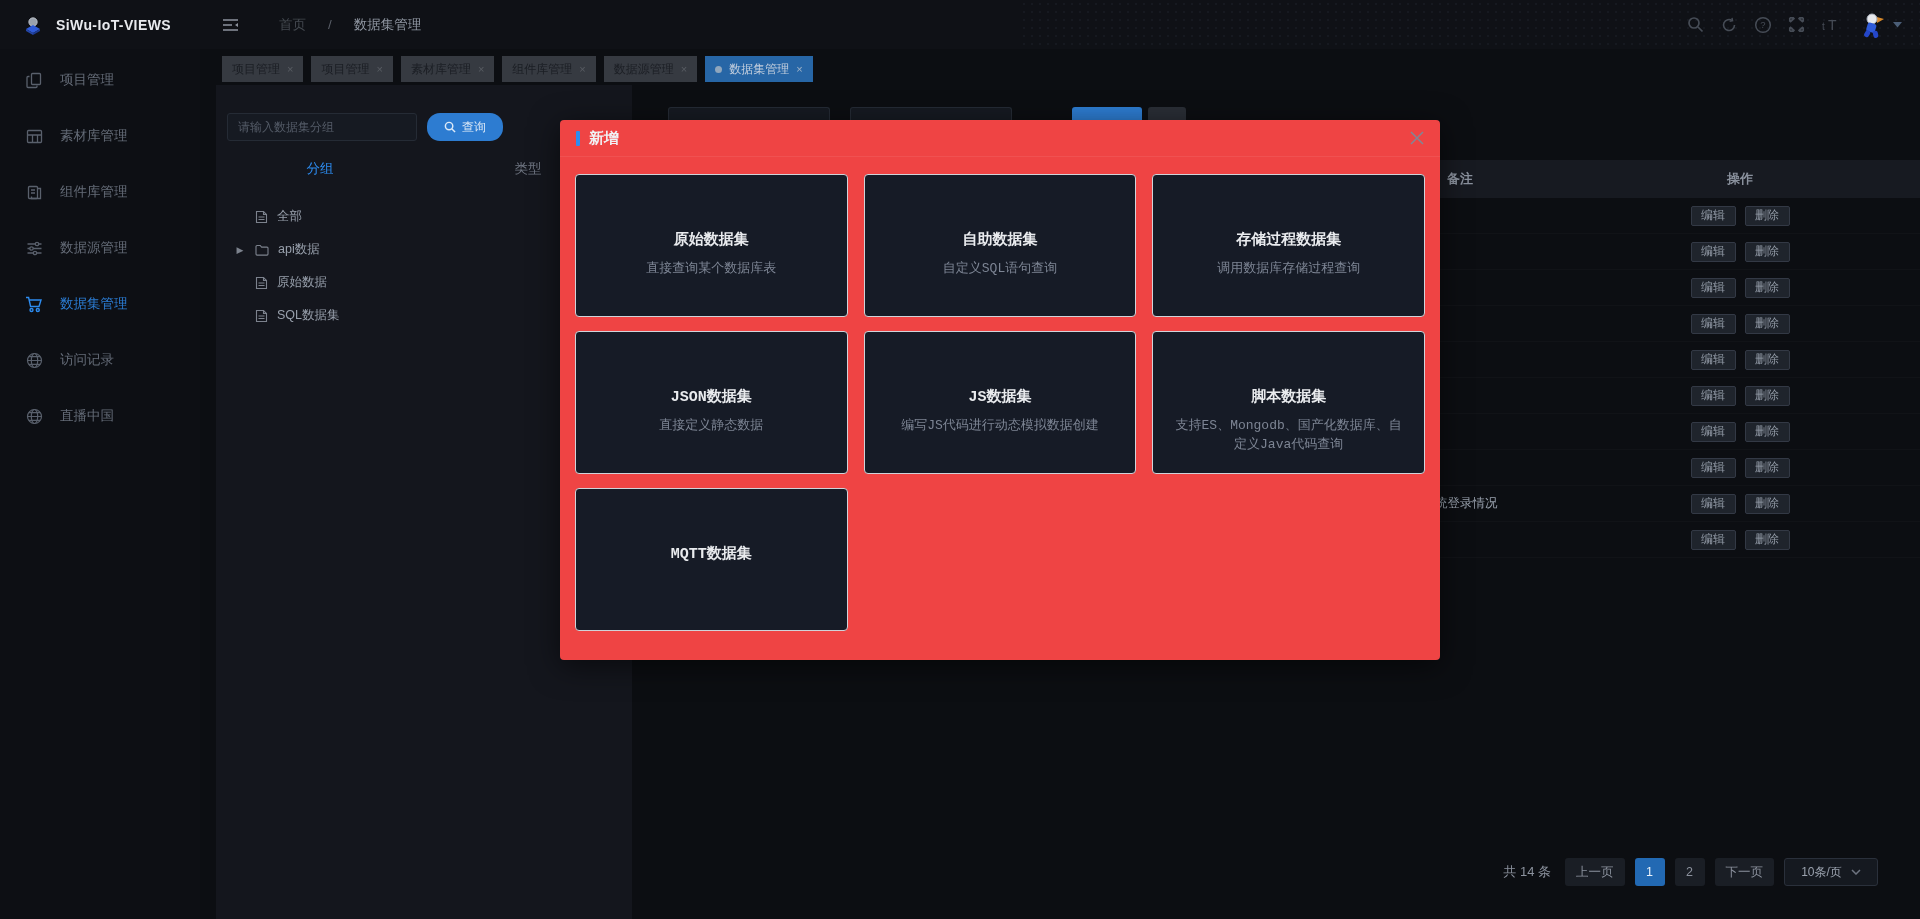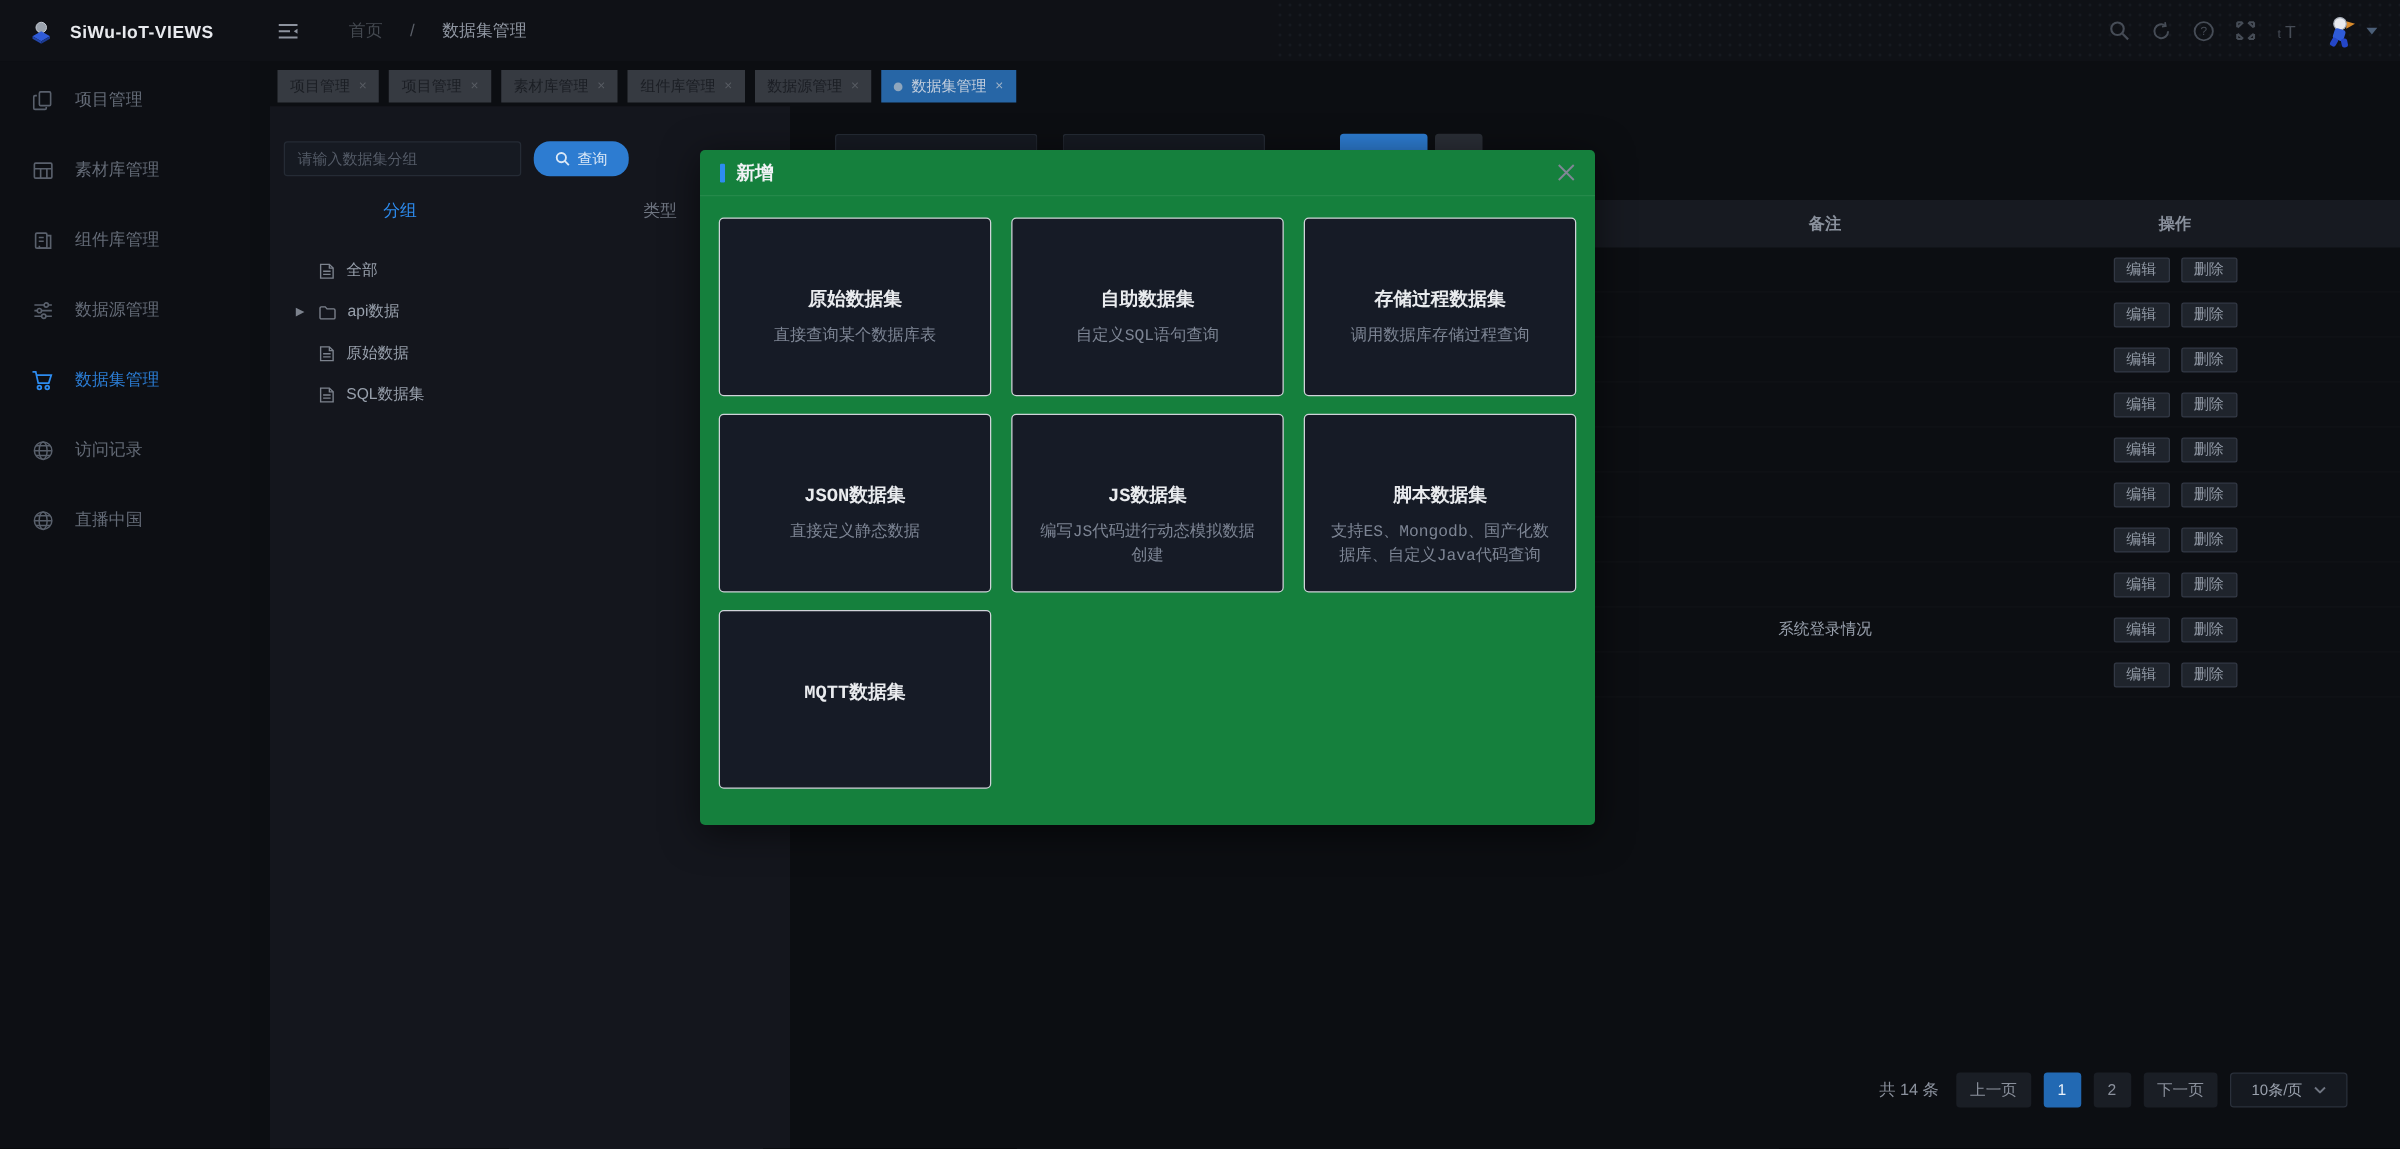--- a/index.html
+++ b/index.html
@@ -81,21 +81,21 @@
   .pg-total { color:#8b919d; font-size:13px; margin-right:4px; }
   .pg-btn { height:28px; padding:0 11px; background:#1a1e25; border-radius:3px; color:#8b919d; font-size:12.5px;
             display:flex; align-items:center; justify-content:center; cursor:pointer; }
   .pg-num { width:30px; padding:0; }
   .pg-num.active { background:#2269b3; color:#eaf2fa; }
   .pg-size { width:94px; height:28px; background:#151920; border:1px solid #2a303b; border-radius:3px; color:#9aa1ad;
              font-size:12px; display:flex; align-items:center; justify-content:center; gap:9px; cursor:pointer; }
   .pg-size .chev { color:#6e7480; }
 
   
-  .modal { position:absolute; left:560px; top:120px; width:716px; height:540px; background:#15803d; border-radius:4px;
+  .modal { position:absolute; left:560px; top:120px; width:880px; height:540px; background:#ef4444; border-radius:4px;
            z-index:10; box-shadow:0 6px 30px rgba(0,0,0,.55); }
   .m-head { height:37px; display:flex; align-items:center; padding:0 16px; border-bottom:1px solid rgba(255,255,255,0.07); }
   .m-accent { width:4px; height:15px; background:#2d8cf0; border-radius:1px; margin-right:9px; }
   .m-title { color:#f0f2f5; font-size:15px; font-weight:bold; }
   .m-close { margin-left:auto; color:#808695; cursor:pointer; display:flex; align-items:center; }
   .m-body { padding:17px 15px; display:grid; grid-template-columns:repeat(3,1fr); gap:14px 16px; }
   .card { height:143px; background:#161b26; border:1px solid #d0d3d9; border-radius:4px; cursor:pointer;
           text-align:center; padding:55px 20px 0 20px;font-family:Liberation Mono, monospace; }
   .card-title { color:#e9ebee; font-size:15px; font-weight:bold; }
   .card-desc { color:#7d8594; font-size:13px; line-height:1.45; margin-top:11px; }

